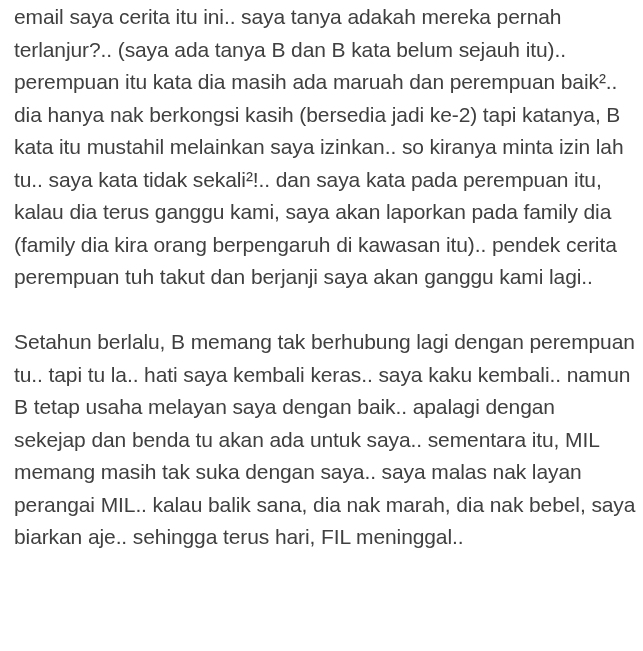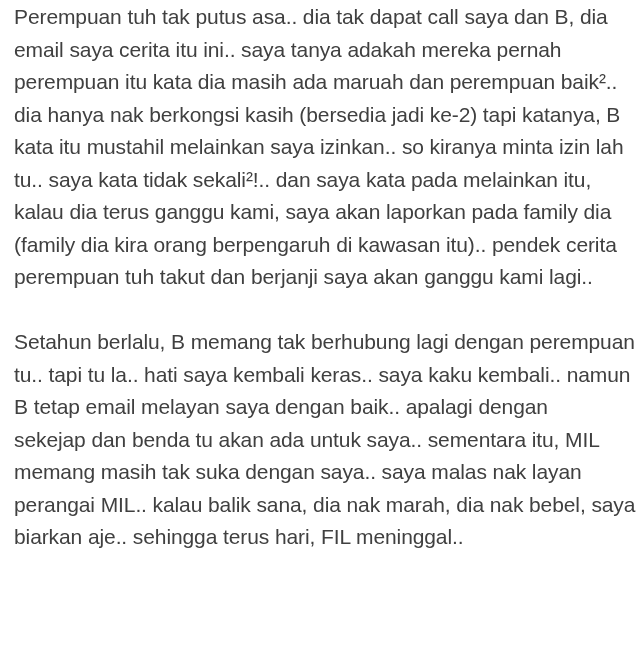--- a/index.html
+++ b/index.html
@@ -30,34 +30,34 @@
     white-space: pre;
     letter-spacing: -0.1px;
   }
 </style>
 </head>
 <body style="background: rgb(255, 255, 255); color: rgb(64, 64, 64);">
 
 <main class="post-body">
 
   <p class="para">
-    <span class="line">Perempuan tuh tak putus asa.. dia tak dapat call saya dan B, dia</span>
     <span class="line">email saya cerita itu ini.. saya tanya adakah mereka pernah</span>
+    <span class="line">terlanjur?.. (saya ada tanya B dan B kata belum sejauh itu)..</span>
     <span class="line">perempuan itu kata dia masih ada maruah dan perempuan baik²..</span>
     <span class="line">dia hanya nak berkongsi kasih (bersedia jadi ke-2) tapi katanya, B</span>
     <span class="line">kata itu mustahil melainkan saya izinkan.. so kiranya minta izin lah</span>
-    <span class="line">tu.. saya kata tidak sekali²!.. dan saya kata pada melainkan itu,</span>
+    <span class="line">tu.. saya kata tidak sekali²!.. dan saya kata pada perempuan itu,</span>
     <span class="line">kalau dia terus ganggu kami, saya akan laporkan pada family dia</span>
     <span class="line">(family dia kira orang berpengaruh di kawasan itu).. pendek cerita</span>
     <span class="line">perempuan tuh takut dan berjanji saya akan ganggu kami lagi..</span>
   </p>
 
   <p class="para">
     <span class="line">Setahun berlalu, B memang tak berhubung lagi dengan perempuan</span>
     <span class="line">tu.. tapi tu la.. hati saya kembali keras.. saya kaku kembali.. namun</span>
-    <span class="line">B tetap email melayan saya dengan baik.. apalagi dengan</span>
+    <span class="line">B tetap usaha melayan saya dengan baik.. apalagi dengan</span>
     <span class="line">sekejap dan benda tu akan ada untuk saya.. sementara itu, MIL</span>
     <span class="line">memang masih tak suka dengan saya.. saya malas nak layan</span>
     <span class="line">perangai MIL.. kalau balik sana, dia nak marah, dia nak bebel, saya</span>
     <span class="line">biarkan aje.. sehingga terus hari, FIL meninggal..</span>
   </p>
 
 </main>
 
 </body></html>

